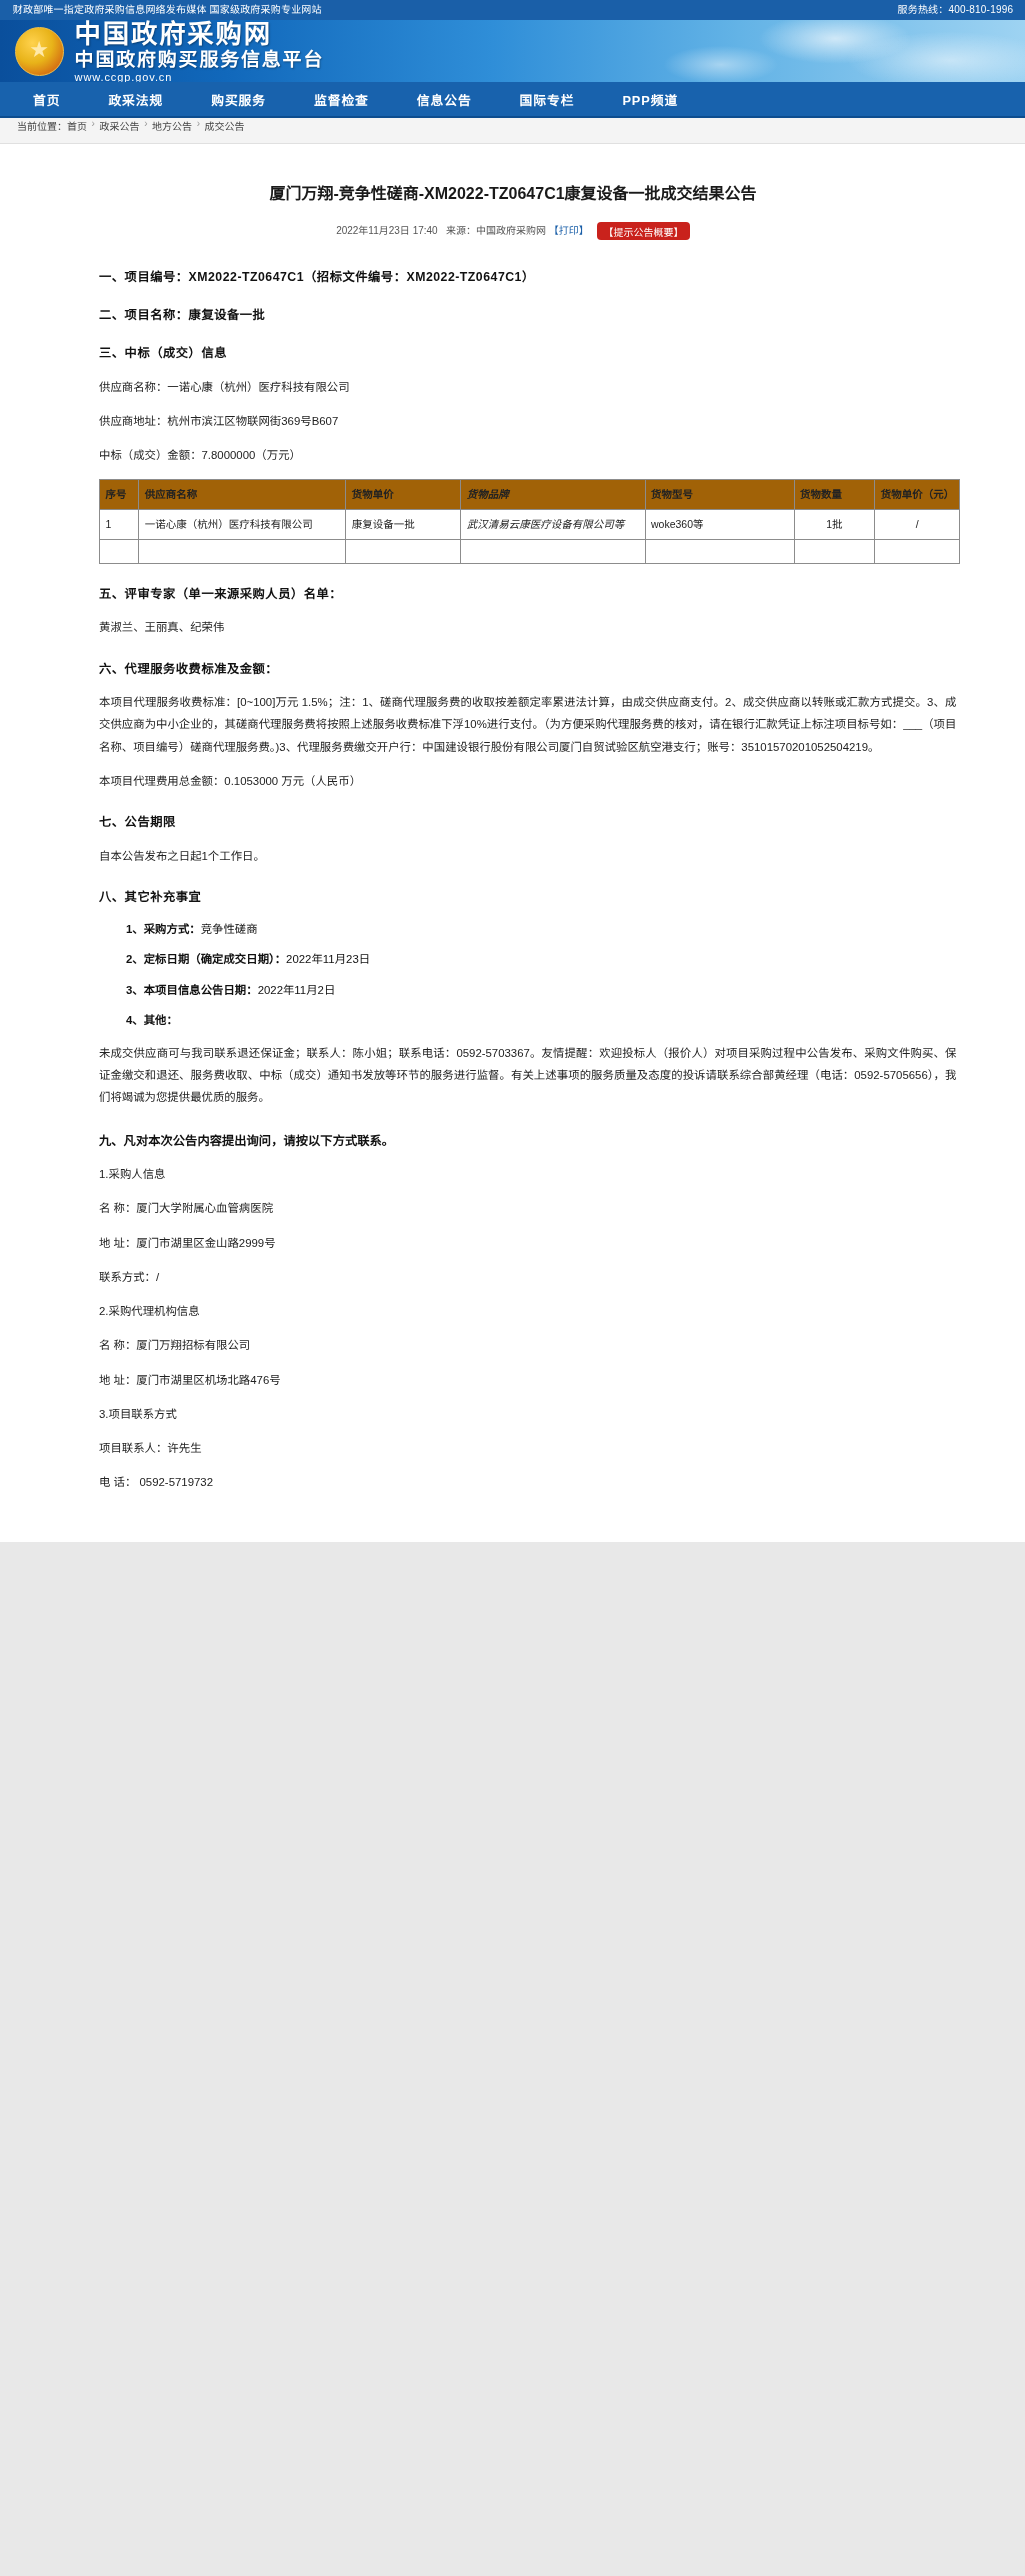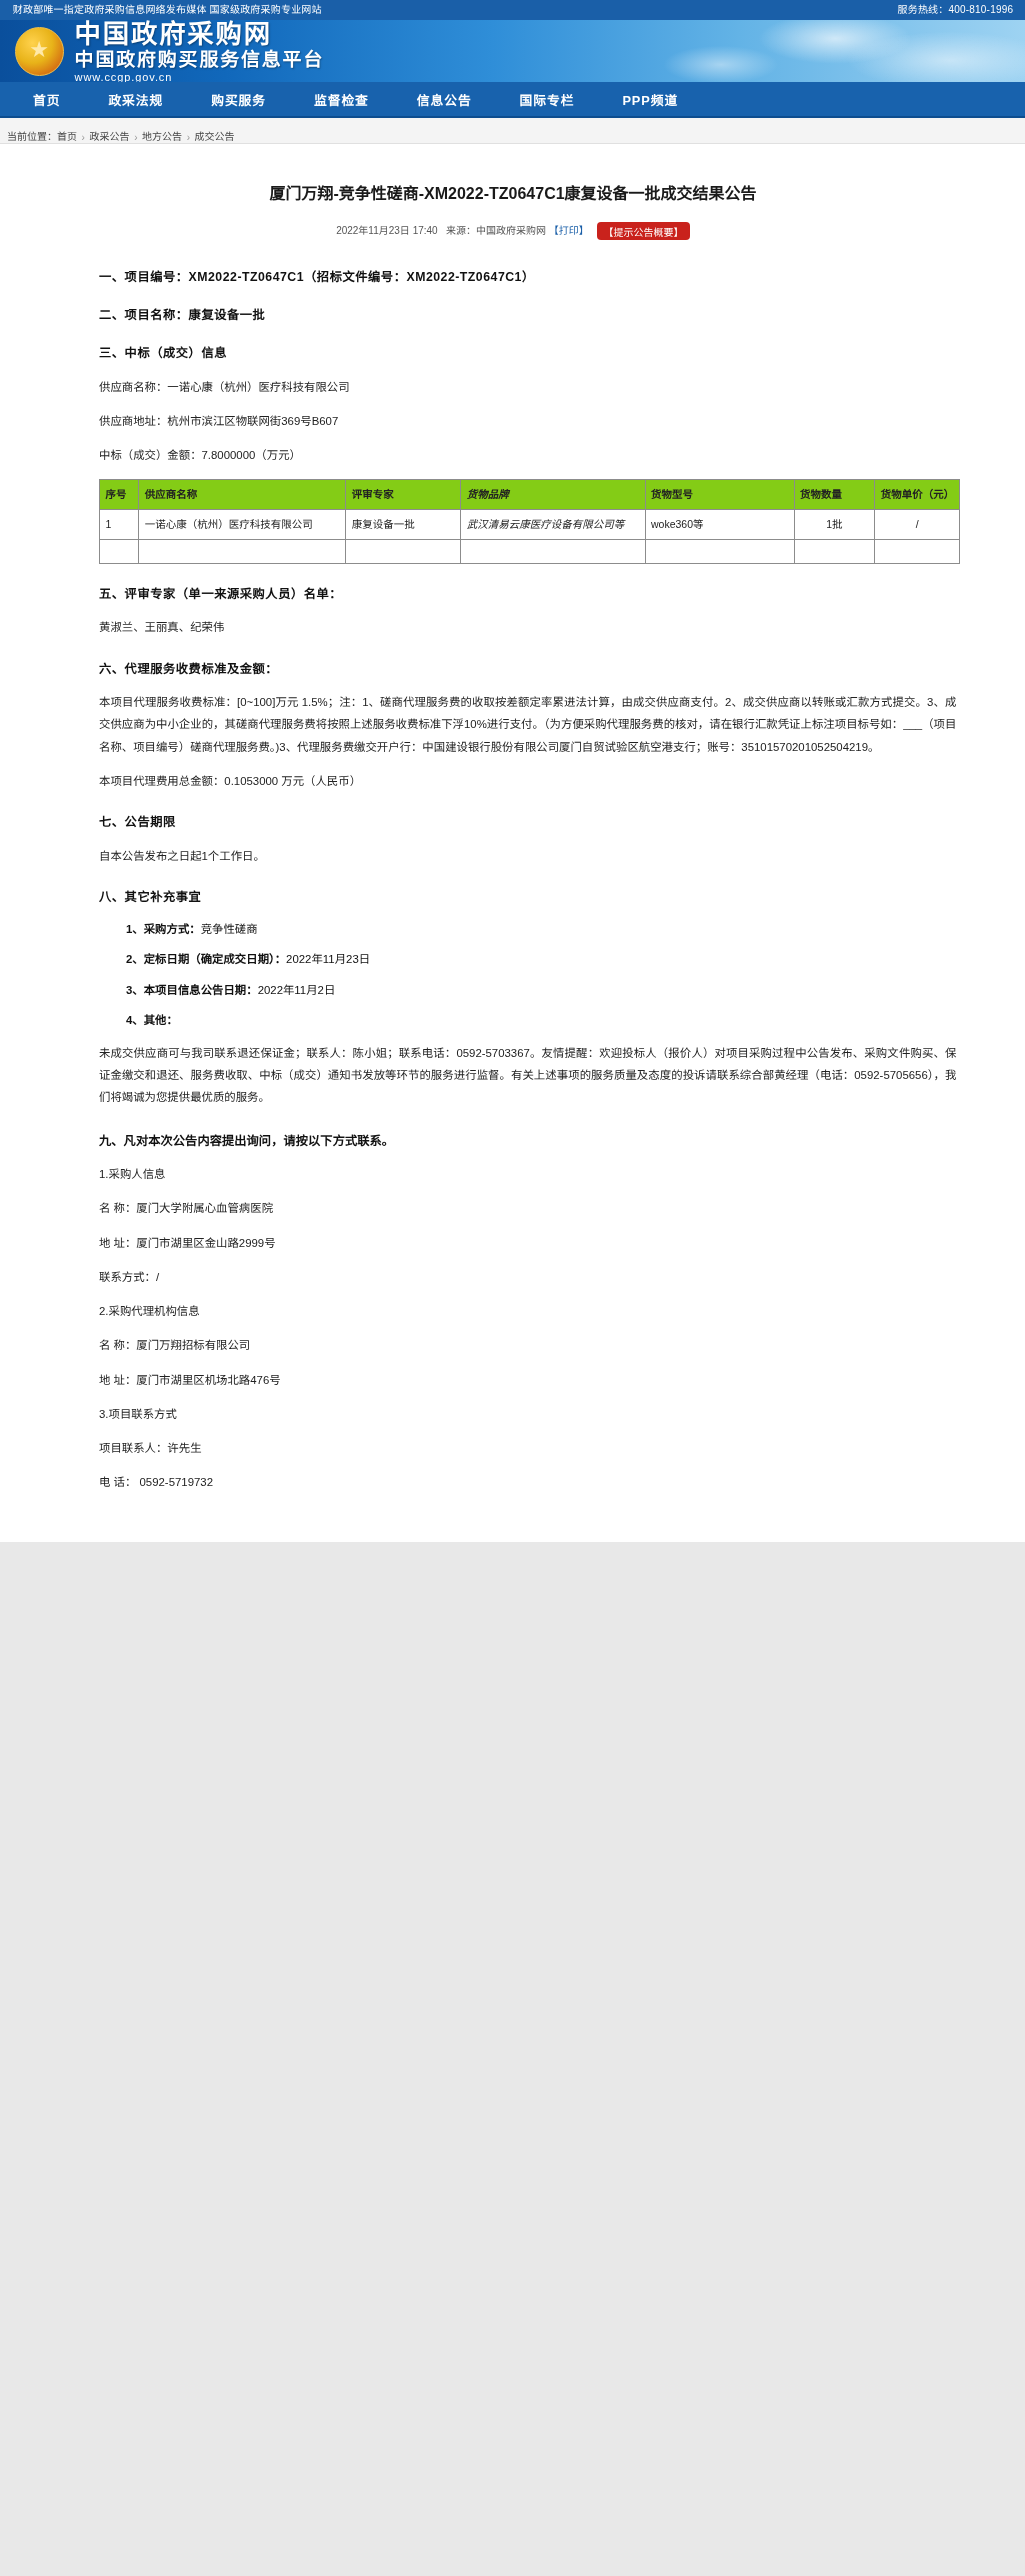--- a/index.html
+++ b/index.html
@@ -116,22 +116,22 @@
     letter-spacing: 0.9px;
   }
   .nav-item.first { padding-left: 33px; }
 
   
   .crumb-wrap {
     background: #f4f4f4;
     border-bottom: 0.9px solid #e0e0e0;
     height: 25.5px;
     display: flex;
-    align-items: flex-end;
-    padding-left: 7px;
+    align-items: flex-start;
+    padding-left: 17px;
     font-size: 10px;
     color: #444;
   }
   .crumb-wrap a { color: #444; text-decoration: none; }
   .crumb-sep { margin: 0 4.6px; color: #999; }
 
   
   .content {
     background: #ffffff;
     padding: 24px 66px 36px 66px;
@@ -199,21 +199,21 @@
   }
   table.goods th, table.goods td {
     border: 0.9px solid #8c8c8c;
     padding: 6.4px 5.5px;
     vertical-align: middle;
     line-height: 1.55;
   }
   table.goods th {
     font-weight: bold;
     text-align: left;
-    background: #84cc16;
+    background: #a16207;
   }
   table.goods td.center { text-align: center; }
   .col-seq { width: 31px; }
   .col-supplier { width: 164px; }
   .col-gname { width: 91px; }
   .col-brand { width: 146px; font-style: italic; }
   .col-model { width: 118px; }
   .col-qty { width: 64px; }
   .col-price { width: 67px; }
   tr.empty td { height: 24px; }
@@ -284,21 +284,21 @@
     <div class="para">供应商名称：一诺心康（杭州）医疗科技有限公司</div>
     <div class="para">供应商地址：杭州市滨江区物联网街369号B607</div>
     <div class="para">中标（成交）金额：7.8000000（万元）</div>
 
 
     <table class="goods">
       <thead>
         <tr>
           <th class="col-seq">序号</th>
           <th class="col-supplier">供应商名称</th>
-          <th class="col-gname">评审专家</th>
+          <th class="col-gname">货物单价</th>
           <th class="col-brand">货物品牌</th>
           <th class="col-model">货物型号</th>
           <th class="col-qty">货物数量</th>
           <th class="col-price">货物单价（元）</th>
         </tr>
       </thead>
       <tbody>
         <tr>
           <td class="col-seq">1</td>
           <td class="col-supplier">一诺心康（杭州）医疗科技有限公司</td>

